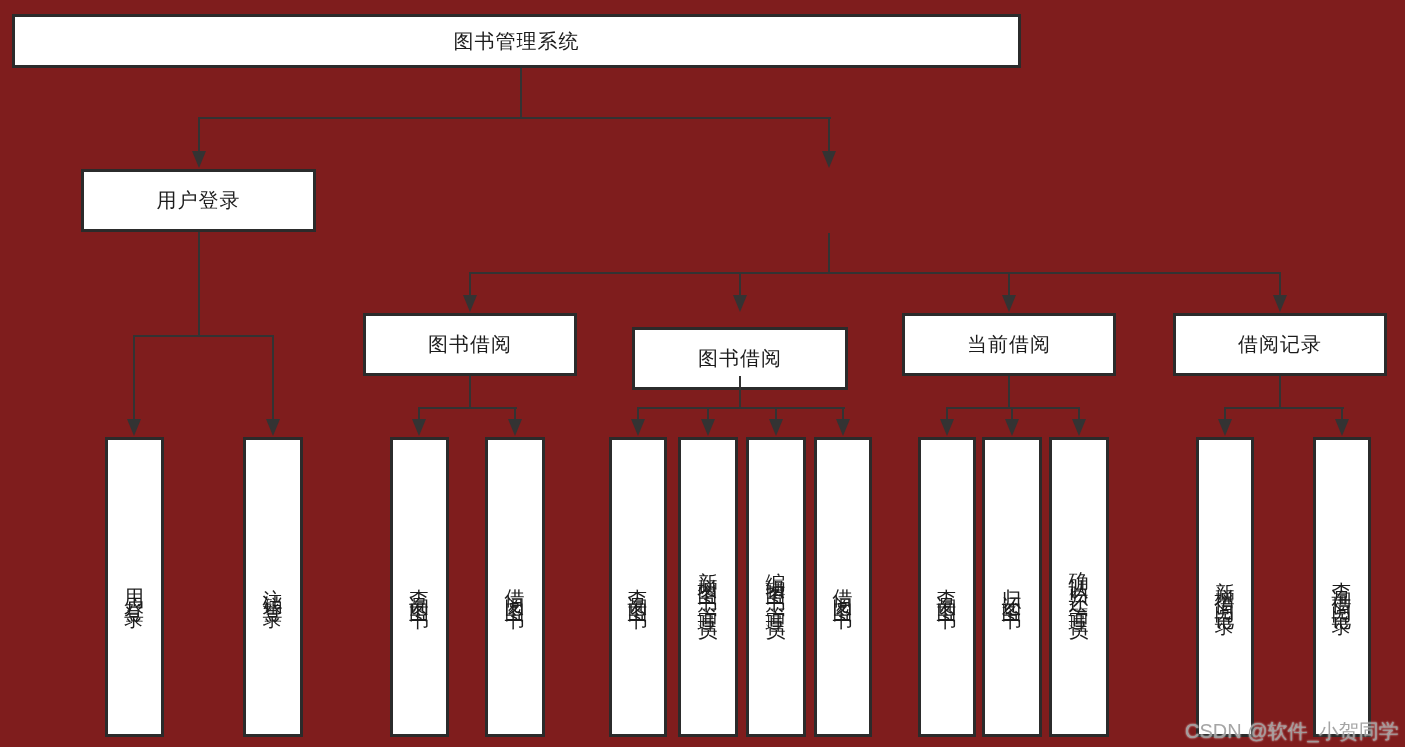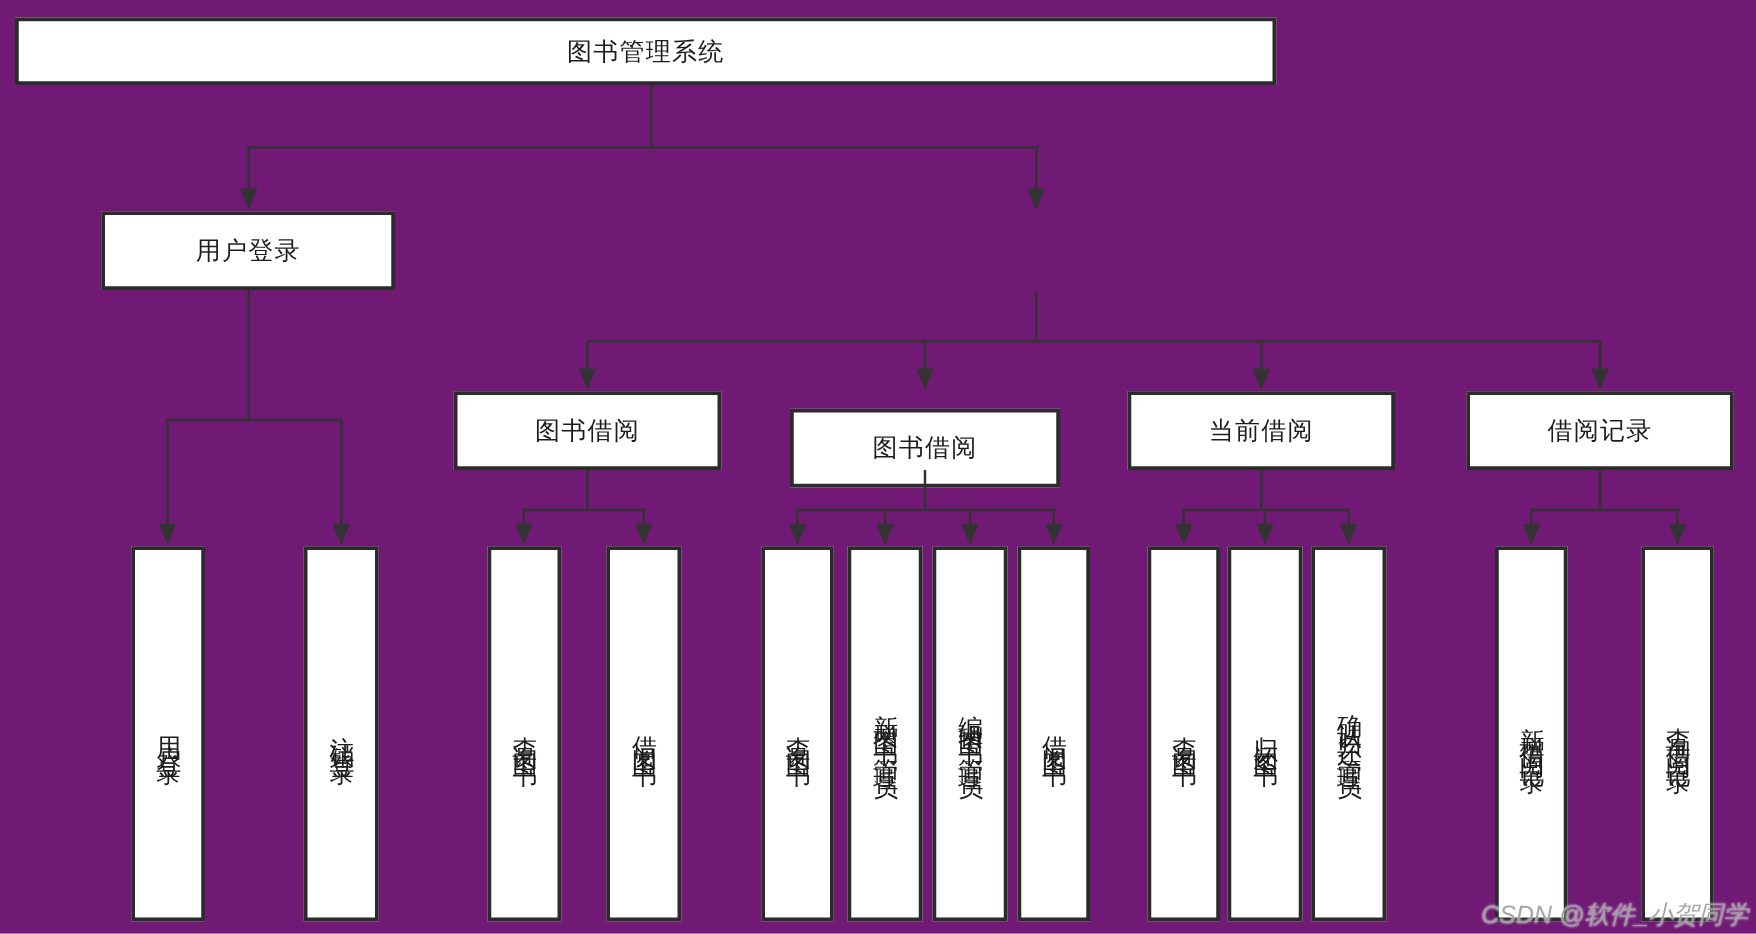--- a/index.html
+++ b/index.html
@@ -1,38 +1,38 @@
 <!DOCTYPE html>
 <html><head>
 <meta charset="utf-8">
 <style>
   html,body{margin:0;padding:0;background:#ffffff;}
   #canvas{
-    position:relative;width:1405px;height:747px;background:#701a75;
+    position:relative;width:1405px;height:747px;background:#7f1d1d;
     font-family:"Liberation Sans","DejaVu Sans",sans-serif;overflow:hidden;
   }
   .box{
     position:absolute;box-sizing:border-box;background:#ffffff;
     border:3px solid #2b2b2b;display:flex;align-items:center;justify-content:center;
     font-size:20px;color:#1c1c1c;letter-spacing:1px;text-align:center;
   }
   .vbox{
     writing-mode:vertical-rl;letter-spacing:7px;line-height:1;font-size:20px;
   }
   .line{position:absolute;background:#333333;}
   .line.v{width:2px;}
   .line.h{height:2px;}
   .arrow{
     position:absolute;width:0;height:0;
     border-left:7px solid transparent;border-right:7px solid transparent;
     border-top:17px solid #333333;
   }
   .watermark{
     position:absolute;font-size:20px;color:rgba(155,155,155,0.9);
-    white-space:nowrap;text-shadow:0 0 2px #ffffff;font-style:italic;
+    white-space:nowrap;text-shadow:0 0 2px #ffffff;
   }
 </style>
 </head>
 <body>
 
 <div id="canvas">
 
   <div class="box" style="left:12px;top:14px;width:1009px;height:54px">图书管理系统</div>
 
   <div class="line v" style="left:520px;top:68px;height:50px"></div>

